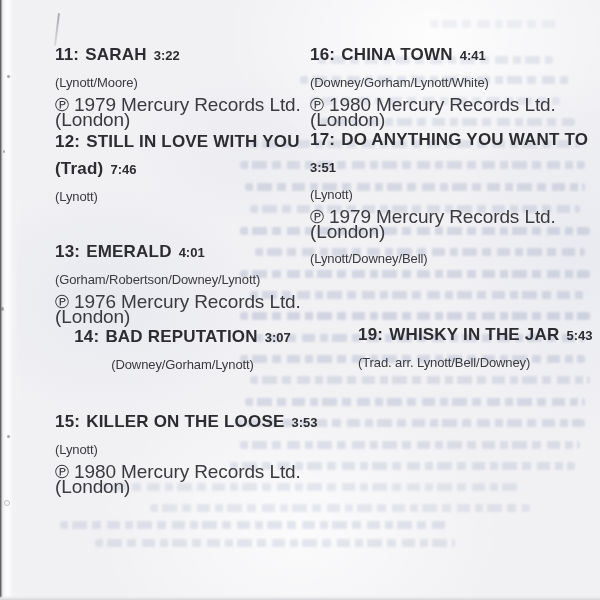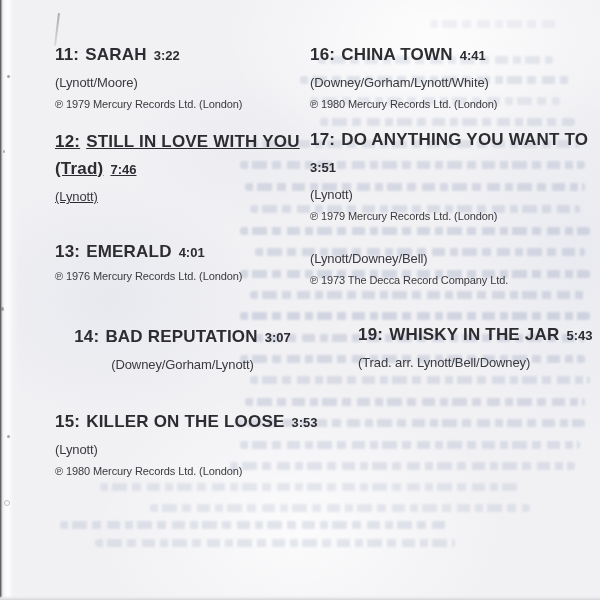--- a/index.html
+++ b/index.html
@@ -43,31 +43,31 @@
     background:repeating-linear-gradient(90deg,
       #97a1bd 0 8px, transparent 8px 12px,
       #97a1bd 12px 27px, transparent 27px 32px,
       #97a1bd 32px 41px, transparent 41px 47px,
       #97a1bd 47px 60px, transparent 60px 65px);
   }
   
   .track{position:absolute;color:#2d2d31;}
   .col-left .track{left:55px;width:255px;}
   .col-right .track{left:310px;width:285px;}
-  #t11{top:46px;} #t12{top:133px;text-decoration:underline;} #t13{top:243px;} #t14{top:328px;text-align:center;} #t15{top:413px;}
+  #t11{top:46px;} #t12{top:133px;} #t13{top:243px;} #t14{top:328px;text-align:center;} #t15{top:413px;}
   #t16{top:46px;} #t17{top:131px;} #t18{top:241px;} #t19{top:326px;margin-left:48px;}
   .title-row{white-space:nowrap;font-weight:bold;font-size:17px;line-height:18px;letter-spacing:.2px;}
   .num{margin-right:6px;}
   .time{font-size:13px;letter-spacing:0;margin-left:7px;font-weight:bold;}
   .line2{font-weight:bold;font-size:17px;line-height:18px;margin-top:8px;letter-spacing:.2px;white-space:nowrap;}
   .line2 .time{margin-left:0;}
   .line2 .l2text{margin-right:7px;}
   .line2 .l2text:empty{margin-right:0;}
   .credits{font-size:13px;line-height:15px;margin-top:10px;color:#3a3a3f;letter-spacing:-.1px;}
-  .phono{font-size:11px;line-height:15px;margin-top:7px;color:#3a3a3f;letter-spacing:-.1px;}
+  .phono{font-size:19px;line-height:15px;margin-top:7px;color:#3a3a3f;letter-spacing:-.1px;}
 </style>
 </head>
 <body>
 
 <div class="page">
 
   <div class="bleed">
       <div class="bleed-line" style="top: 20px; left: 430px; width: 130px; opacity: 0.12;"></div>
       <div class="bleed-line" style="top: 56px; left: 318px; width: 235px; opacity: 0.2;"></div>
       <div class="bleed-line" style="top: 76px; left: 300px; width: 270px; opacity: 0.24;"></div>
@@ -114,20 +114,21 @@
         <span class="l2text">(Trad)</span><span class="time">7:46</span>
       </div>
       <div class="credits">(Lynott)</div>
     </div>
 
     <div class="track" id="t13">
       <div class="title-row">
         <span class="num">13:</span><span class="ttl">EMERALD</span><span class="time">4:01</span>
       </div>
 
+      <div class="credits">(Gorham/Robertson/Downey/Lynott)</div>
       <div class="phono">℗ 1976 Mercury Records Ltd. (London)</div>
     </div>
 
     <div class="track" id="t14">
       <div class="title-row">
         <span class="num">14:</span><span class="ttl">BAD REPUTATION</span><span class="time">3:07</span>
       </div>
 
       <div class="credits">(Downey/Gorham/Lynott)</div>
     </div>
@@ -161,21 +162,20 @@
       <div class="line2">
         <span class="l2text"></span><span class="time">3:51</span>
       </div>
       <div class="credits">(Lynott)</div>
       <div class="phono">℗ 1979 Mercury Records Ltd. (London)</div>
     </div>
 
     <div class="track" id="t18">
 
       <div class="credits">(Lynott/Downey/Bell)</div>
-      <div class="phono">℗ 1973 The Decca Record Company Ltd.</div>
     </div>
 
     <div class="track" id="t19">
       <div class="title-row">
         <span class="num">19:</span><span class="ttl">WHISKY IN THE JAR</span><span class="time">5:43</span>
       </div>
 
       <div class="credits">(Trad. arr. Lynott/Bell/Downey)</div>
     </div>
 

